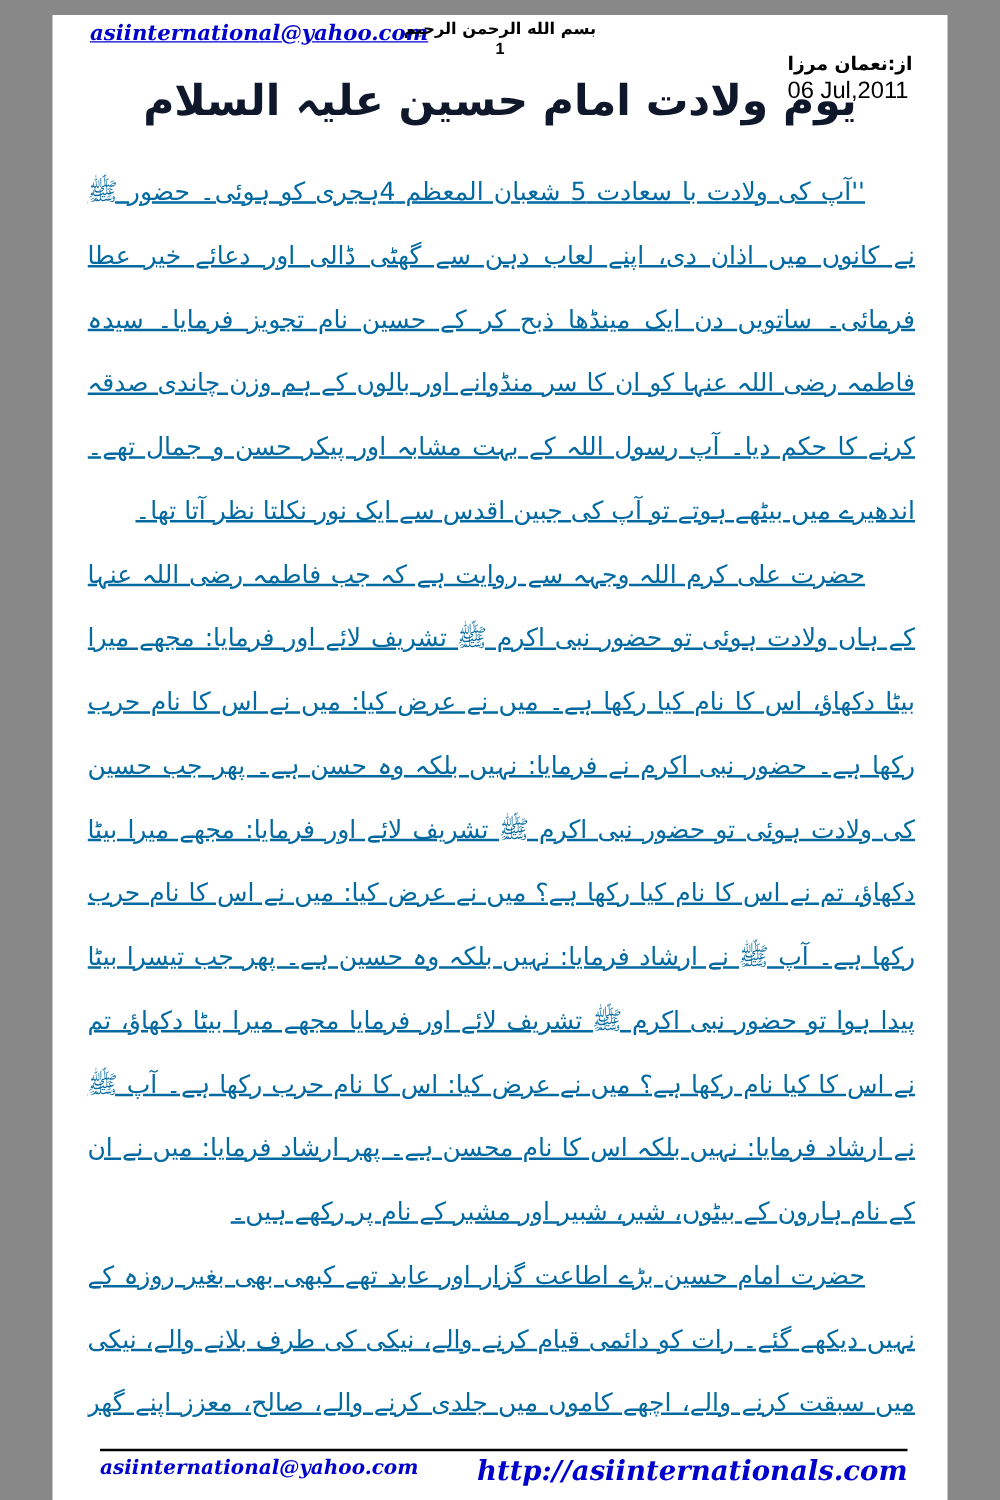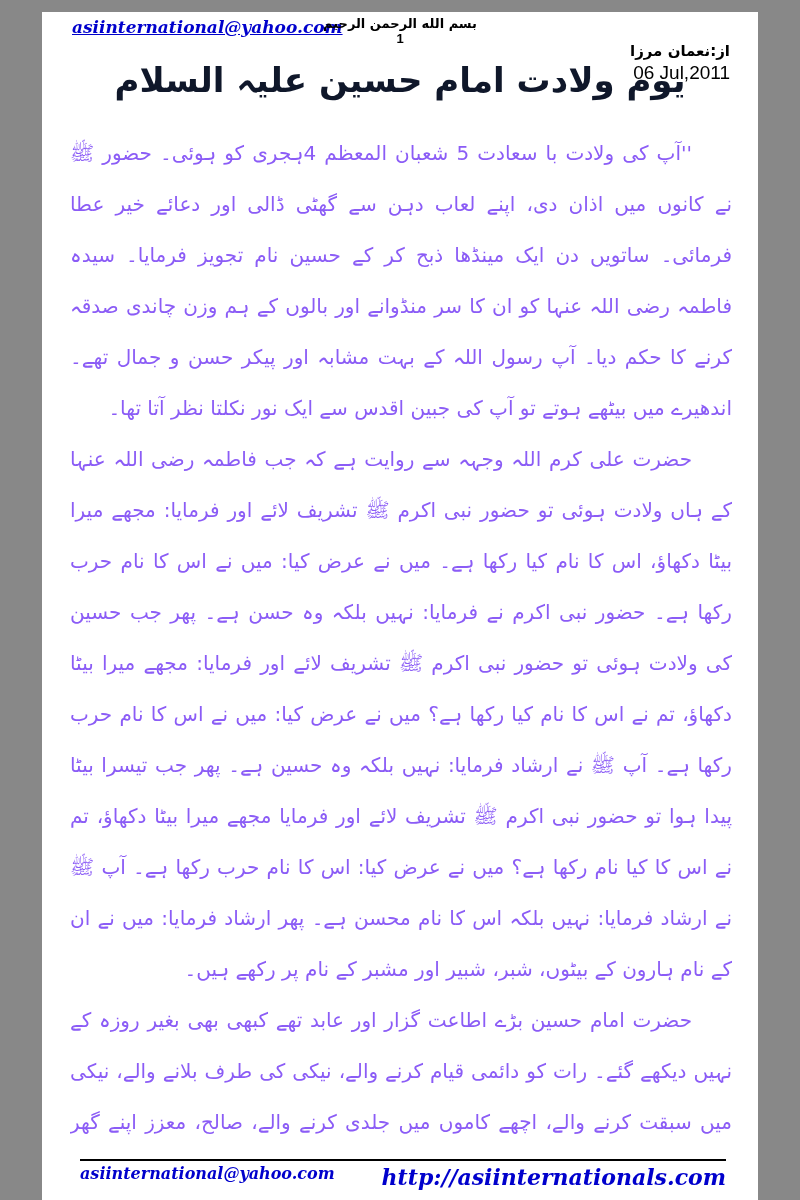--- a/index.html
+++ b/index.html
@@ -38,21 +38,20 @@
   .page-number {
     font-family: "Liberation Sans", sans-serif;
     font-size: 13px;
     font-weight: bold;
     color: #000;
     margin-top: 0px;
   }
   .byline {
     position: absolute;
     top: 30px; right: 28px;
-    text-align: right;
   }
   .byline .author {
     font-size: 15px;
     font-weight: bold;
     color: #000;
     direction: rtl;
   }
   .byline .date {
     font-family: "Liberation Sans", sans-serif;
     font-size: 19px;
@@ -74,21 +73,22 @@
     position: absolute;
     top: 116px;
     left: 28px;
     right: 26px;
     height: 1026px;
     overflow: hidden;
     direction: rtl;
     text-align: justify;
     font-size: 20px;
     line-height: 51px;
-    color: #8b5cf6;
+    color: #0369a1;
+    text-decoration: underline;
   }
   .doc-body p {
     text-indent: 40px;
     margin: 0;
   }
   
   .footer-rule {
     position: absolute;
     left: 38px; right: 32px;
     top: 1147px;

